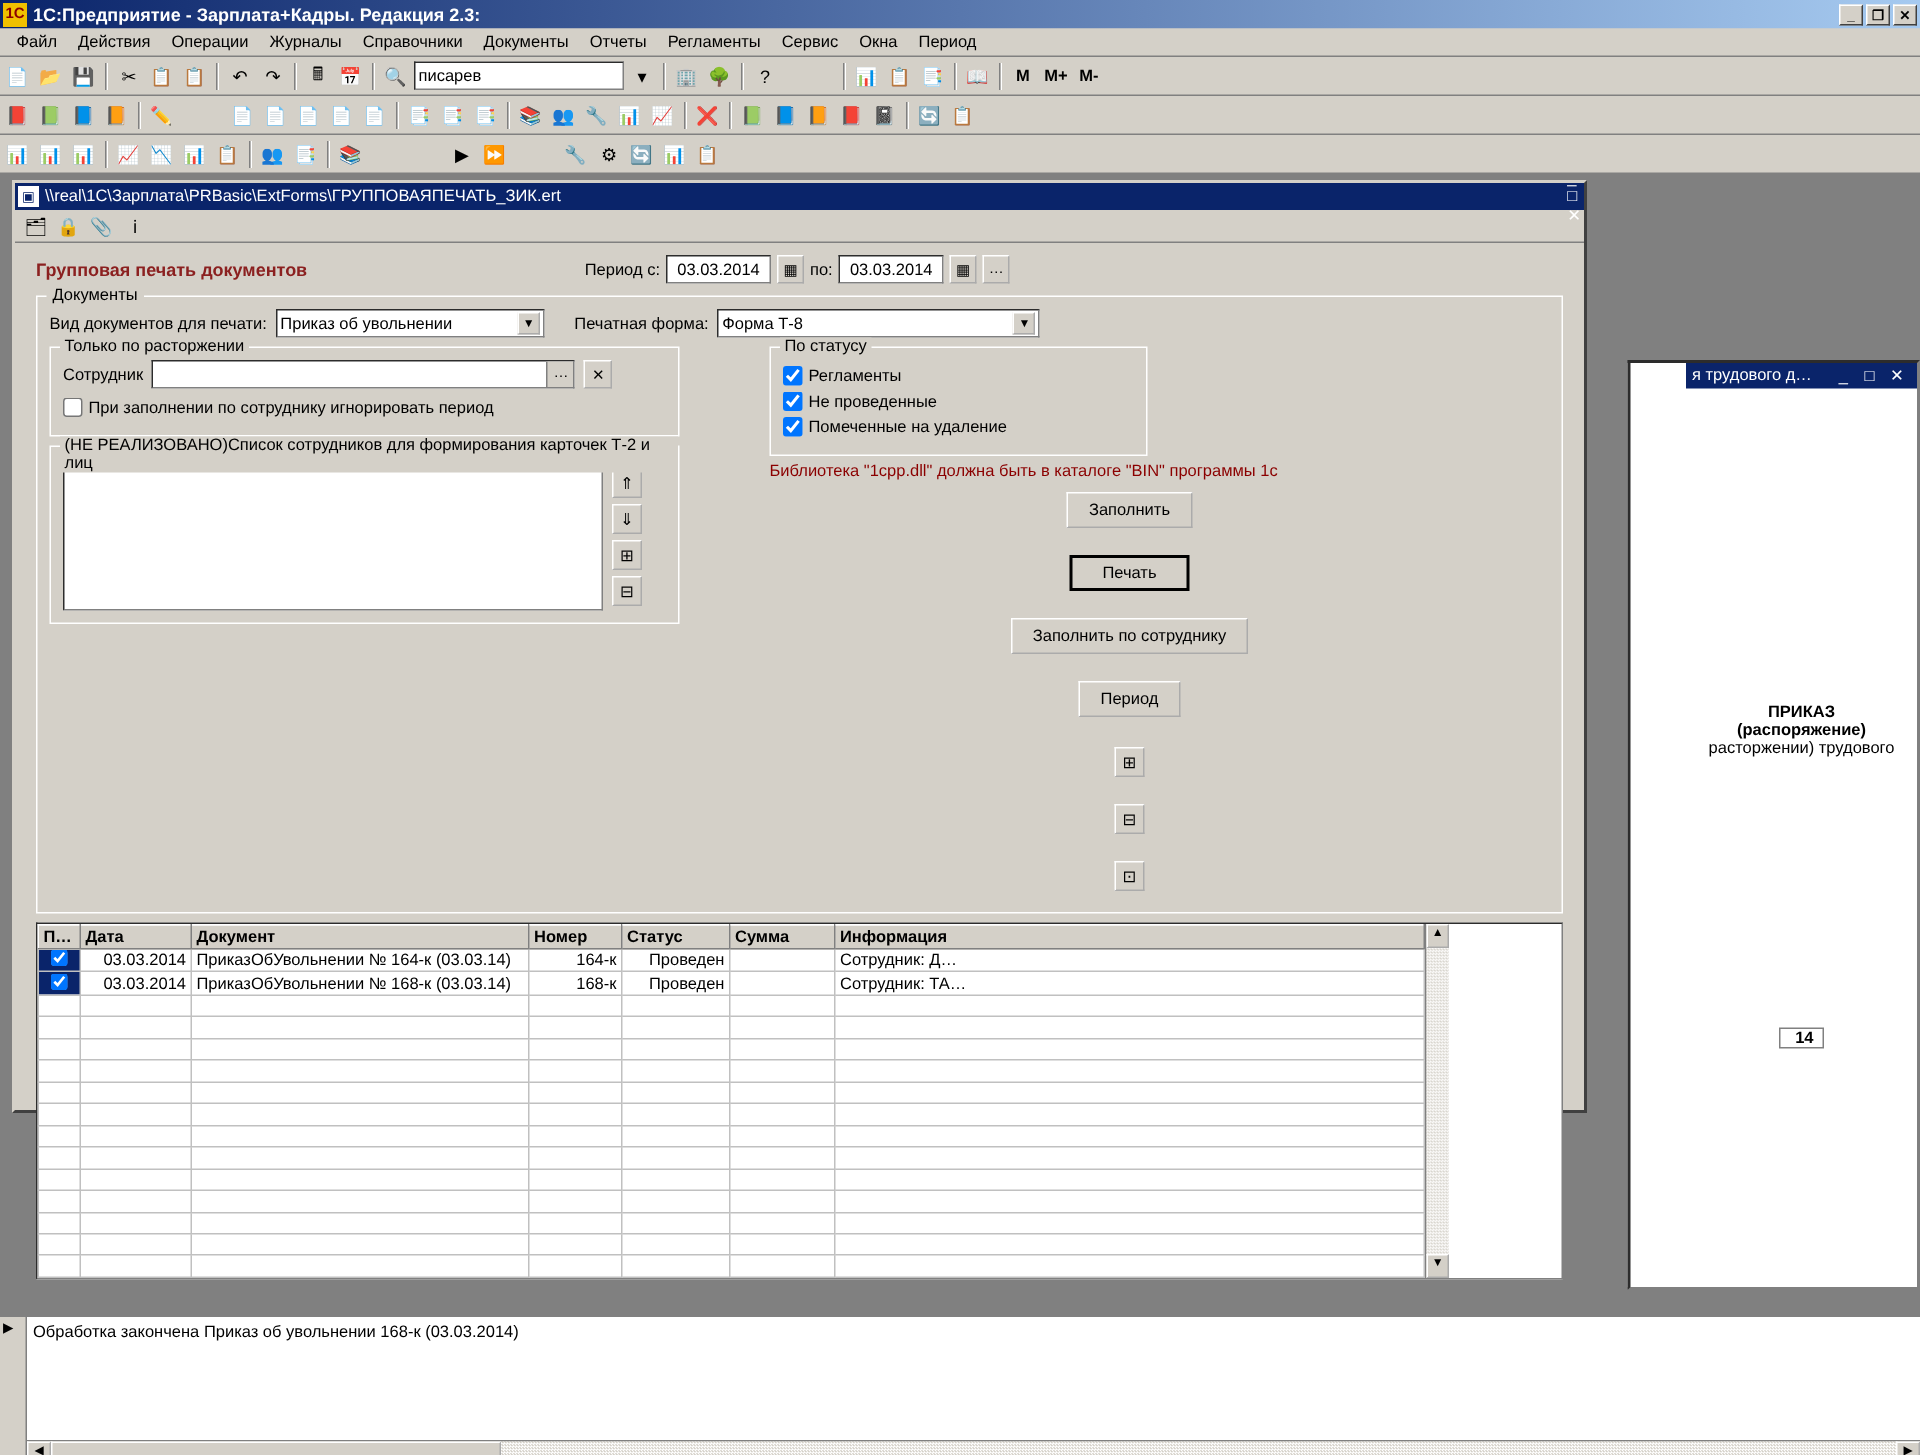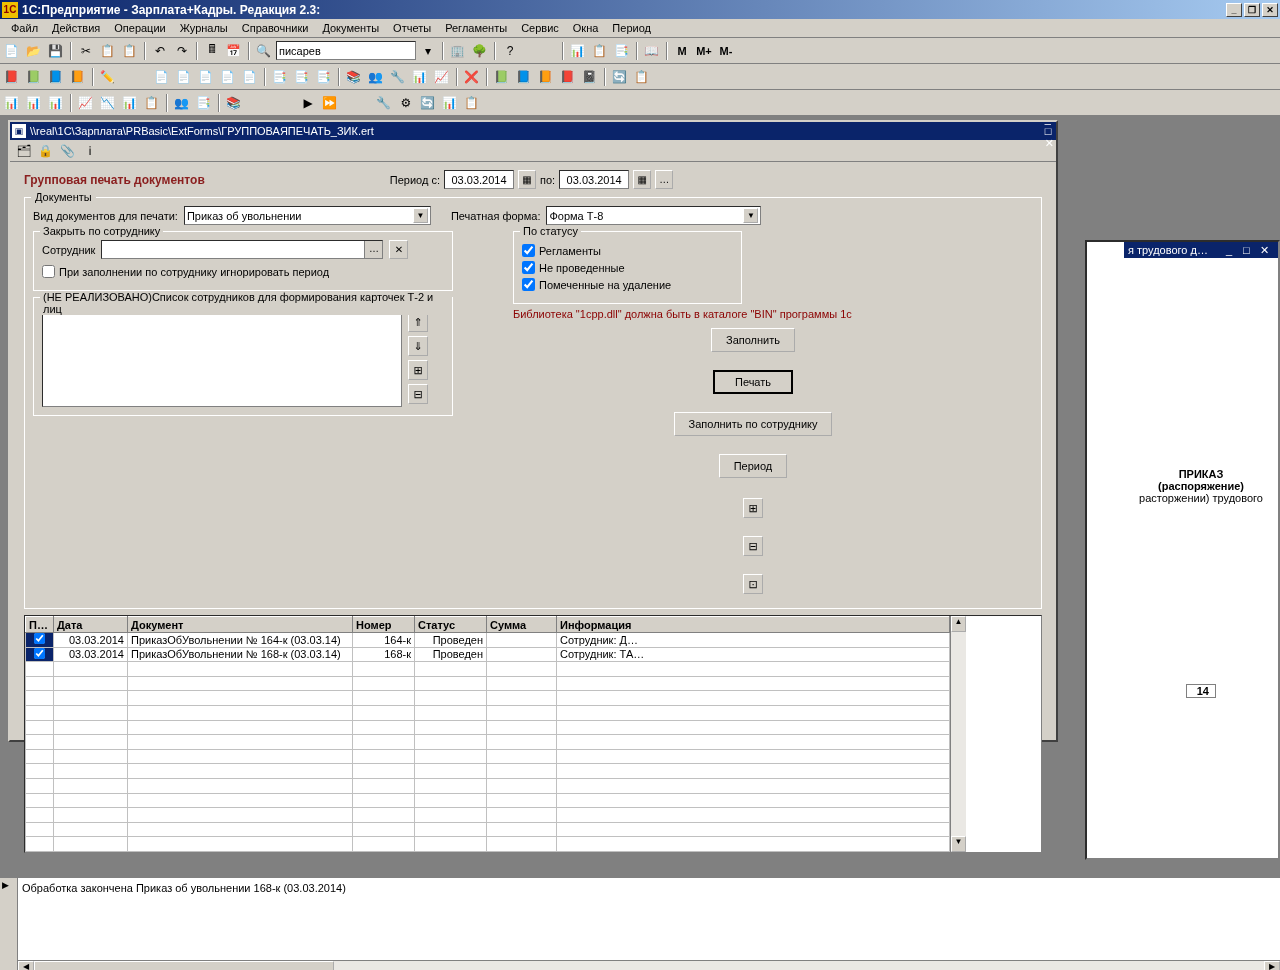--- a/index.html
+++ b/index.html
@@ -236,36 +236,36 @@
           <input class="date-input" value="03.03.2014" style="">
           <button class="date-btn">▦</button>
           <button class="date-btn">…</button>
         </div>
       </div>
 
       <div class="fieldset" style="border:1px groove #fff">
         <legend>Документы</legend>
         <div class="row">
           <label>Вид документов для печати:</label>
-          <div class="combo" style="width:247px">
+          <div class="combo" style="width:179px">
             <span>Приказ об увольнении</span>
               <span class="arrow">▼</span>
           </div>
           <label style="margin-left:14px">Печатная форма:</label>
           <div class="combo" style="width:215px">
             <span>Форма Т-8</span>
               <span class="arrow">▼</span>
           </div>
         </div>
 
         <div style="display:flex;gap:40px;align-items:flex-start">
 
           <div style="width:440px">
             <div class="inner-fieldset" style="width:420px">
-              <span class="leg">Закрыть по сотруднику</span>
+              <span class="leg">Только по расторжении</span>
               <div class="row">
                 <label>Сотрудник</label>
                 <div class="smallbox">
                   <span style="flex:1"></span>
                     <span class="pick">…</span>
                 </div>
                 <button class="xbtn">✕</button>
               </div>
               <div class="chk">
                   <input type="checkbox" style="">
@@ -280,21 +280,21 @@
                   <button class="vbtn">⇑</button>
                   <button class="vbtn">⇓</button>
                   <button class="vbtn">⊞</button>
                   <button class="vbtn">⊟</button>
                 </div>
               </div>
             </div>
           </div>
 
           <div style="width:480px">
-            <div class="inner-fieldset" style="width:229px">
+            <div class="inner-fieldset" style="width:252px">
               <span class="leg">По статусу</span>
               <div class="chk">
                   <input type="checkbox" checked="" style="">
                   <label>Регламенты</label>
                 </div>
               <div class="chk">
                   <input type="checkbox" checked="" style="">
                   <label>Не проведенные</label>
                 </div>
               <div class="chk">

